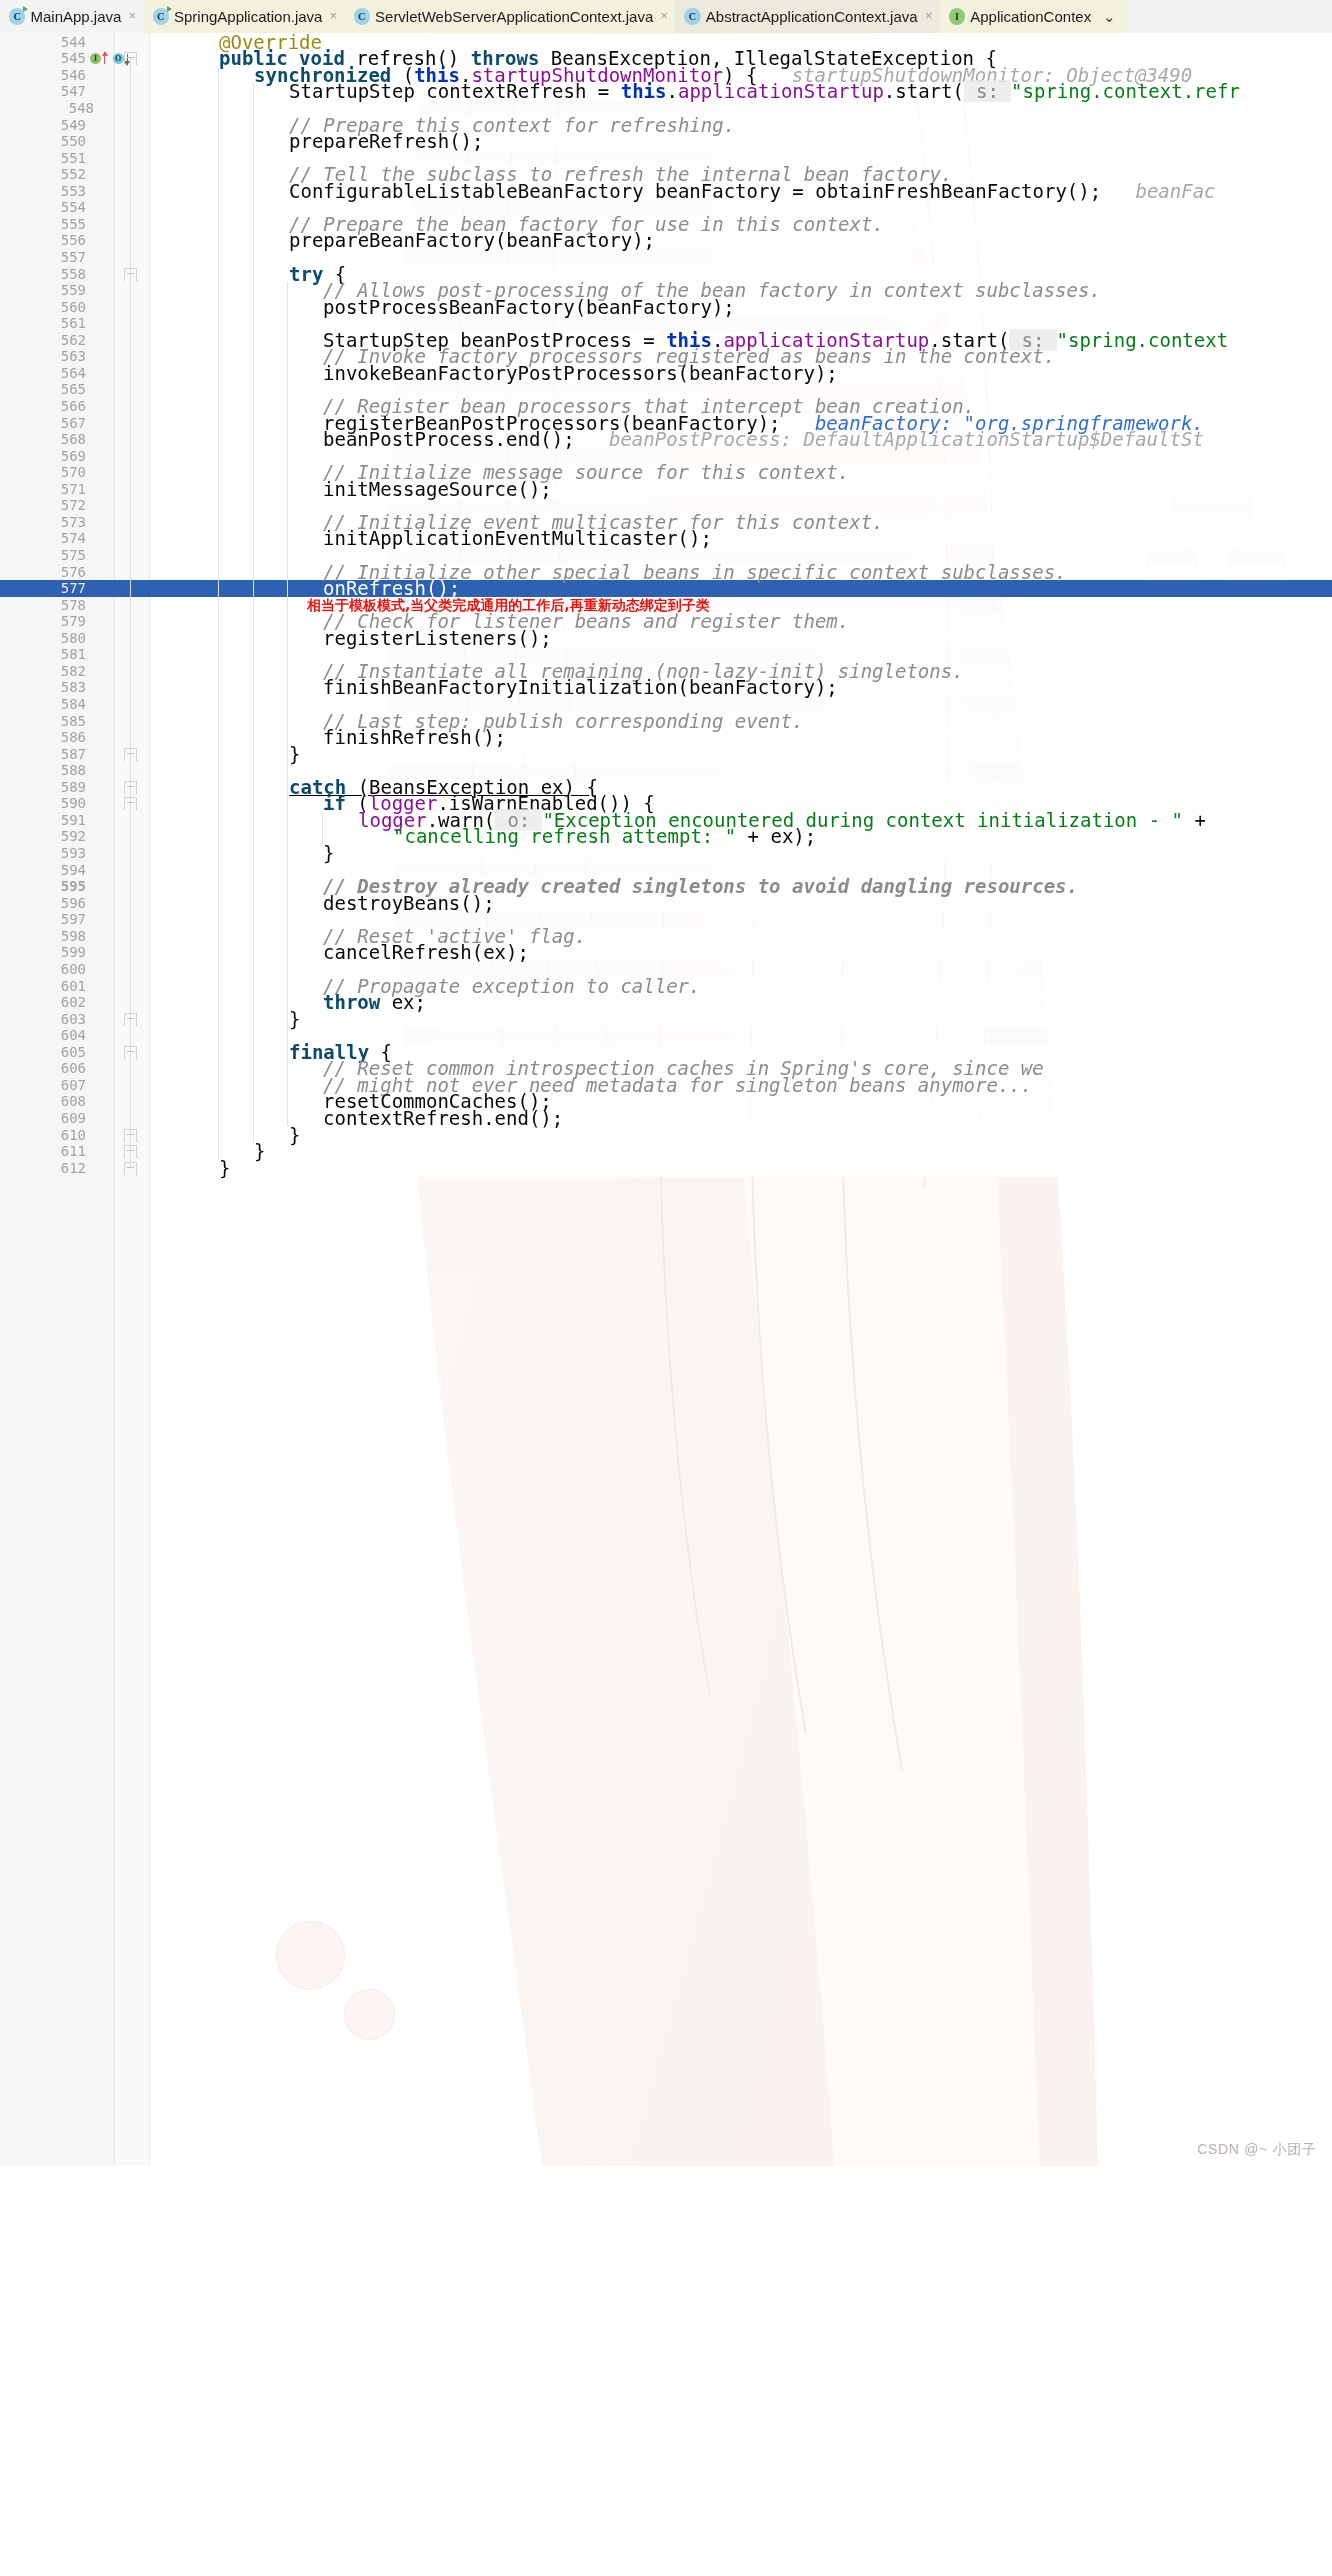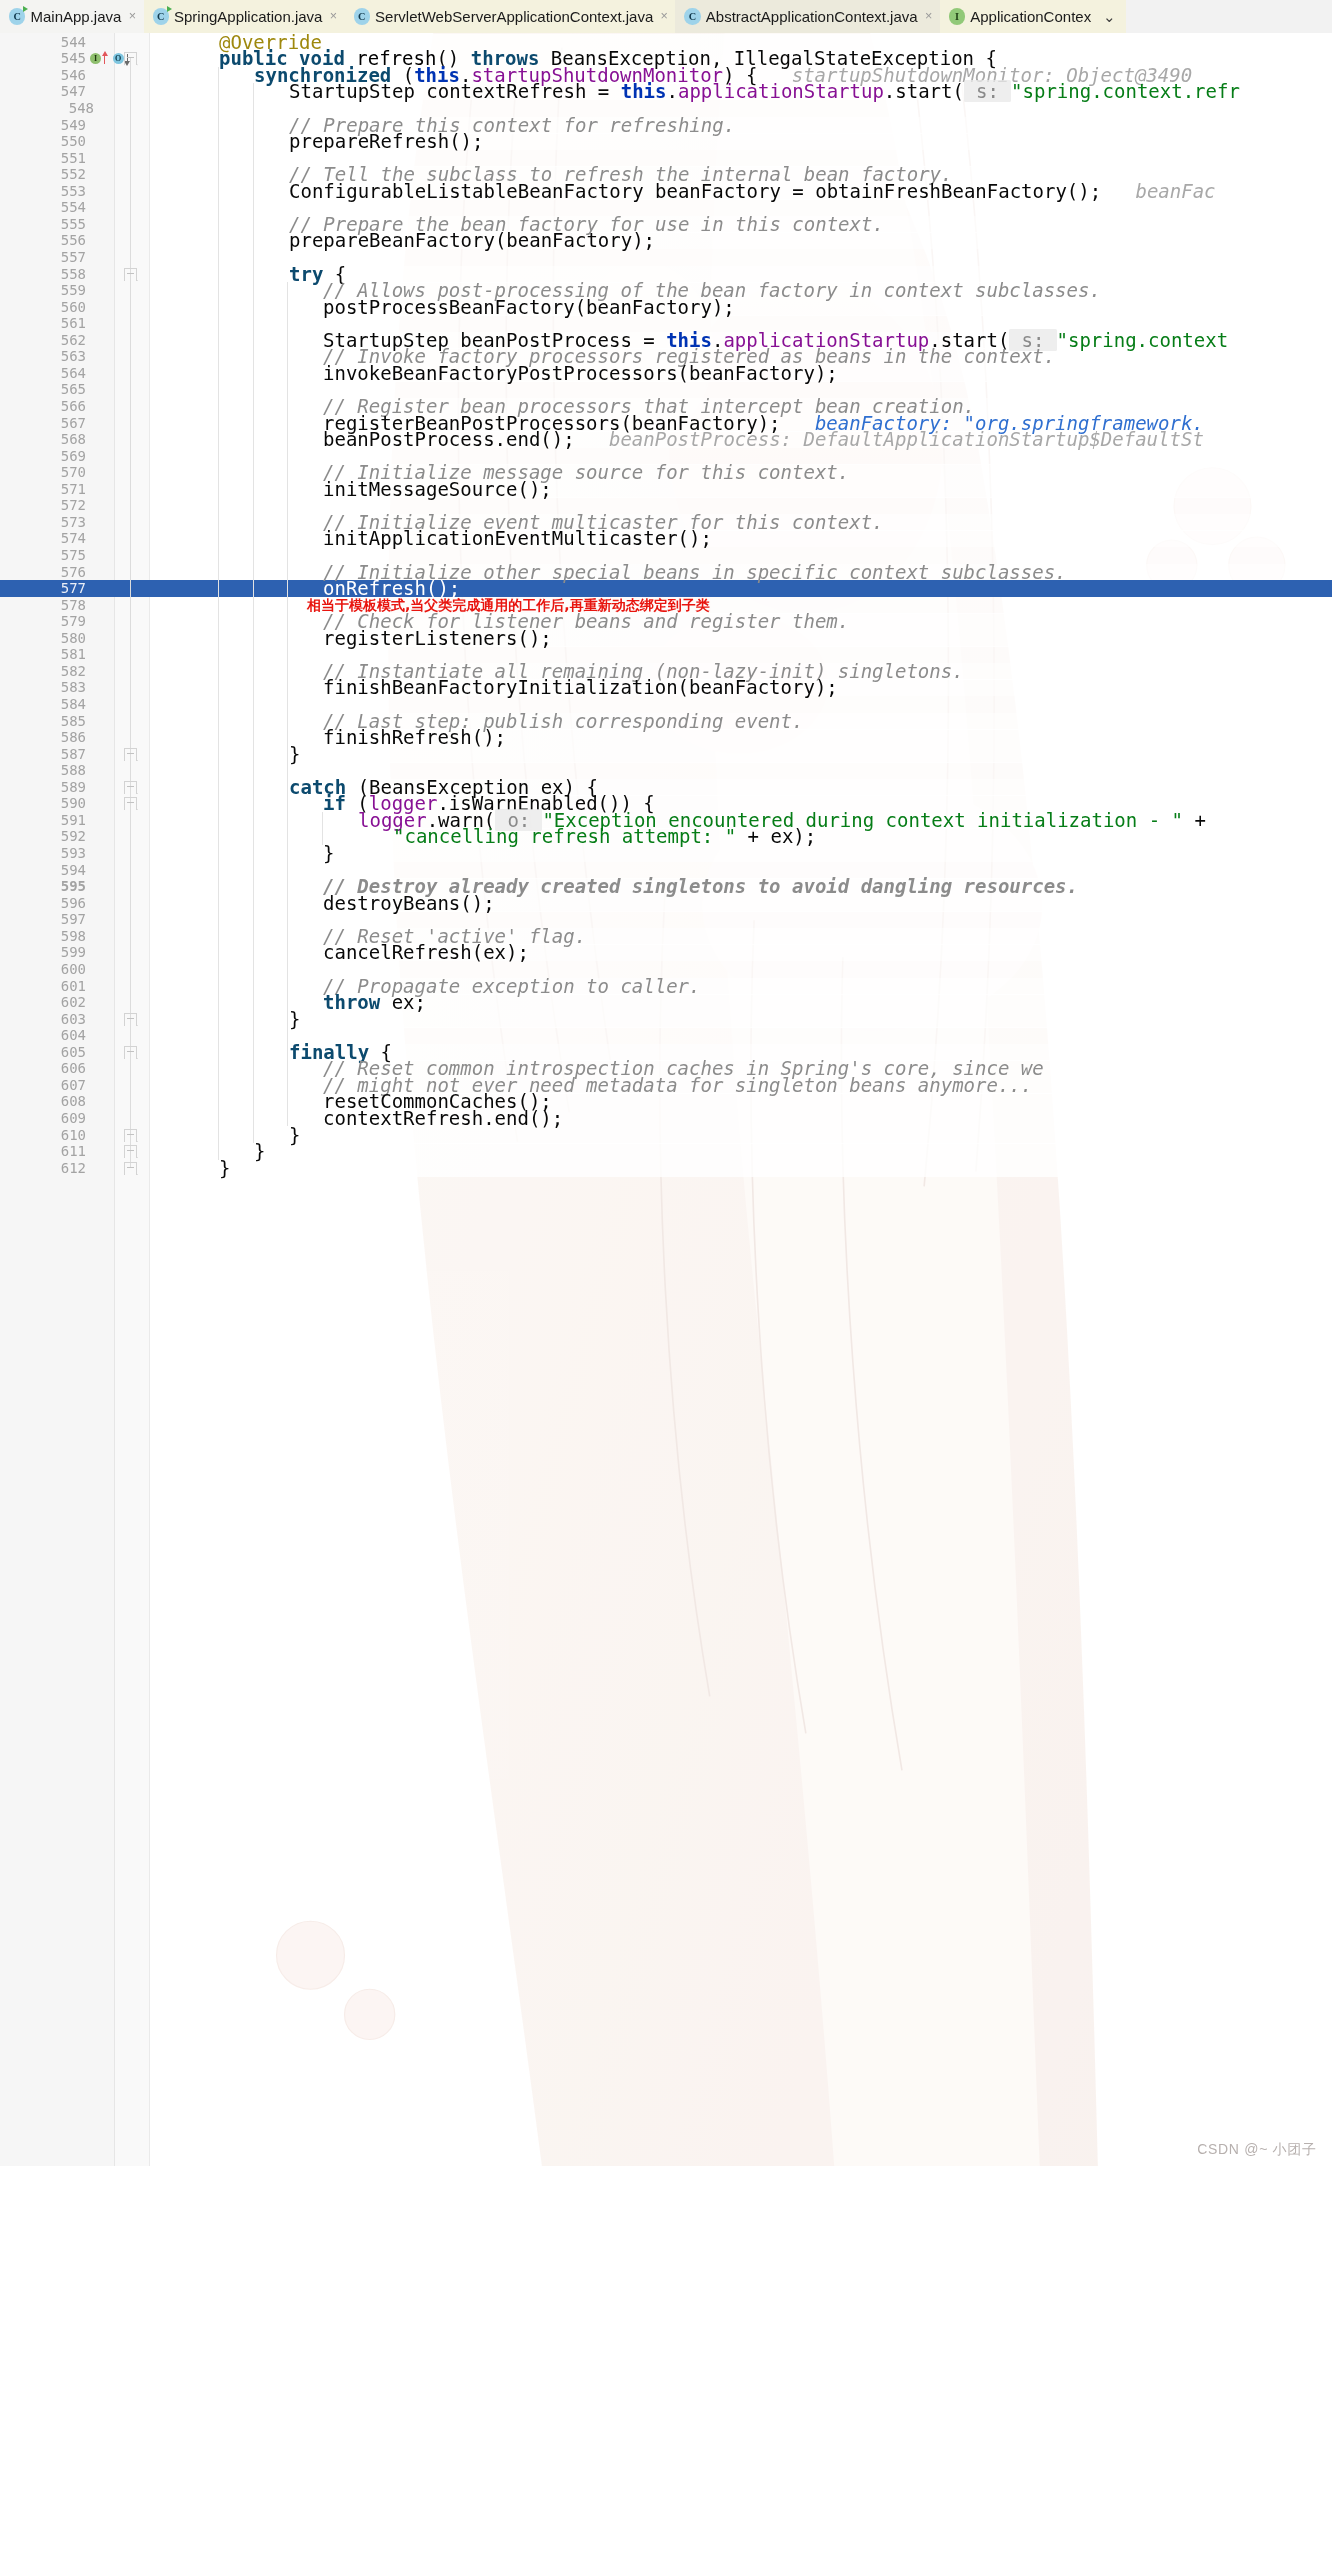--- a/index.html
+++ b/index.html
@@ -674,21 +674,21 @@
         <div class="stripe"></div>
         <div class="lnum">588</div>
       </div>
       <div class="ln codestripe" style="top: 746px;">
         <div class="stripe"></div>
         <div class="lnum">589</div>
         <div class="fold">
           <div class="shield"></div>
           <div class="bar"></div>
         </div>
-        <div class="code" style="left: 289px;"><span class="kw">catch</span><span class="plain"> (BeansException ex) {</span></div>
+        <div class="code" style="left: 289px; text-decoration: underline;"><span class="kw">catch</span><span class="plain"> (BeansException ex) {</span></div>
       </div>
       <div class="ln codestripe" style="top: 762px;">
         <div class="stripe"></div>
         <div class="lnum">590</div>
         <div class="fold">
           <div class="shield"></div>
           <div class="bar"></div>
         </div>
         <div class="code" style="left: 323px;"><span class="kw">if</span><span class="plain"> (</span><span class="fld">logger</span><span class="plain">.isWarnEnabled()) {</span></div>
       </div>

